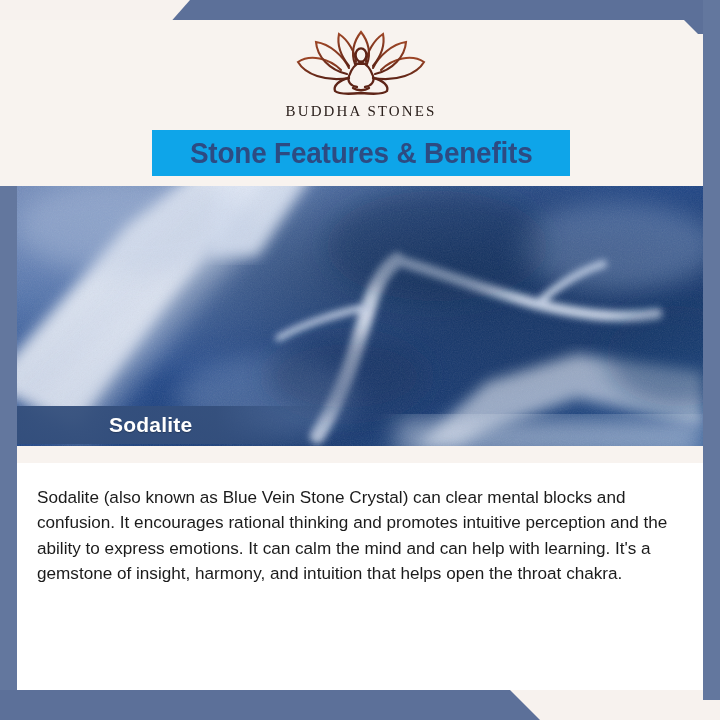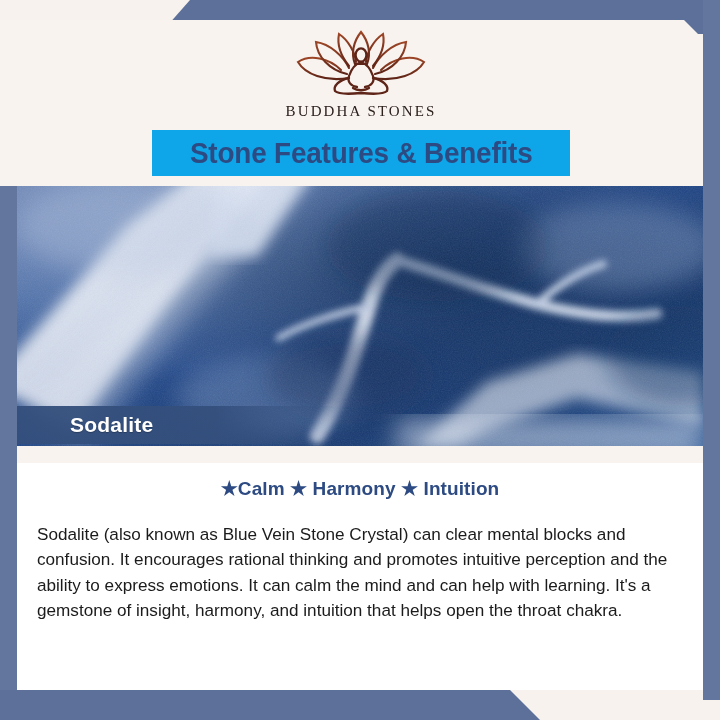--- a/index.html
+++ b/index.html
@@ -77,21 +77,21 @@
     position:absolute; left:17px; top:186px; width:686px; height:260px;
     overflow:hidden;
     background:#16386f;
   }
   .stone-photo svg { display:block; width:686px; height:260px; }
 
   
   .label-bar {
     position:absolute; left:17px; top:406px; width:320px; height:38px;
     background:linear-gradient(90deg, rgba(52,79,124,0.95) 0%, rgba(52,79,124,0.95) 62%, rgba(52,79,124,0.0) 100%);
-    display:flex; align-items:center;
+    display:flex; align-items:center;padding-left:39px;
   }
   .label-text {
     margin-left:53px;
     color:#ffffff;
     font-weight:bold;
     font-size:21px;
     letter-spacing:0.2px;
     font-family:"Liberation Sans", sans-serif;
     text-shadow:0 1px 1px rgba(0,0,0,0.25);
   }
@@ -280,19 +280,18 @@
     </svg>
   </div>
 
   <div class="label-bar">
     <span class="label-text">Sodalite</span>
   </div>
 
   <div class="cream-strip"></div>
 
   <div class="content-card">
-    <div class="benefits">★Calm ★ Harmony ★ Intuition</div>
     <p class="body-copy">Sodalite (also known as Blue Vein Stone Crystal) can clear mental blocks and confusion. It encourages rational thinking and promotes intuitive perception and the ability to express emotions. It can calm the mind and can help with learning. It's a gemstone of insight, harmony, and intuition that helps open the throat chakra.</p>
   </div>
 
   <div class="bottom-band"></div>
 
 </div>
 
 </body></html>

